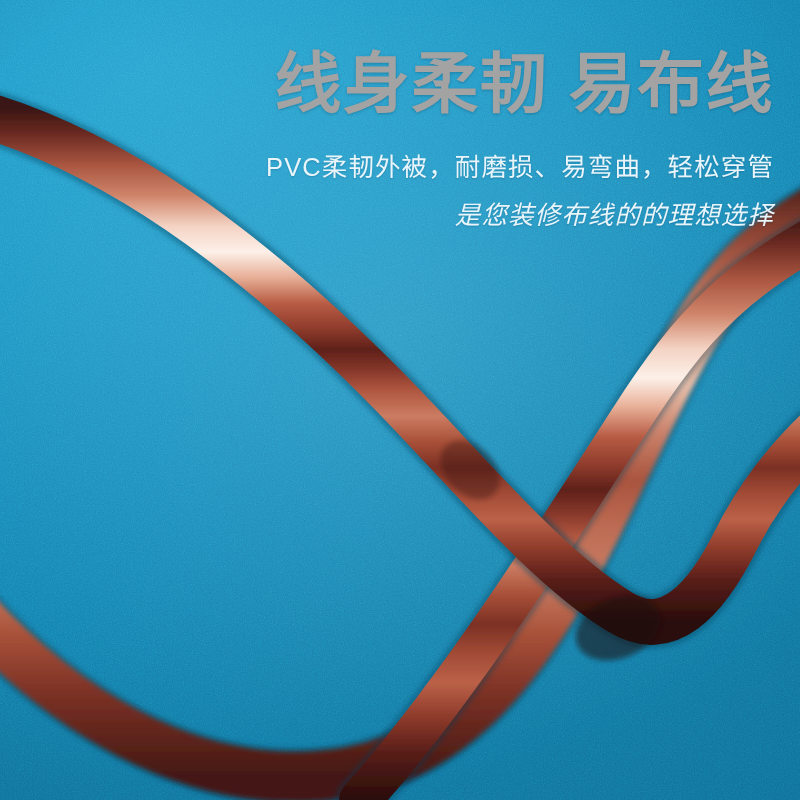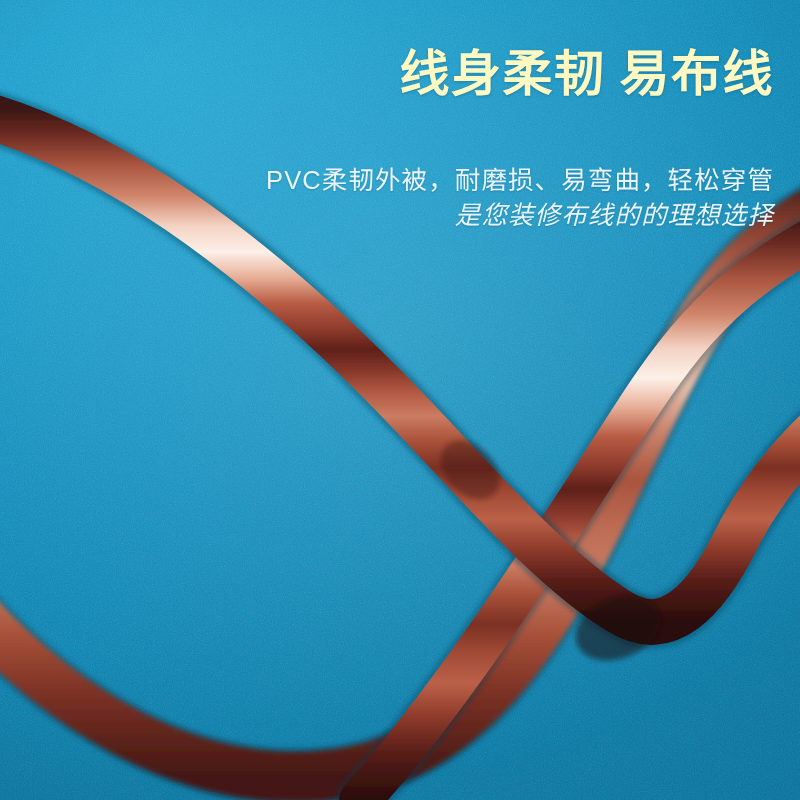--- a/index.html
+++ b/index.html
@@ -46,42 +46,41 @@
     width: 800px;
     height: 800px;
   }
 
   
   .headline {
     position: absolute;
     left: 0; right: 26px;
     top: 48px;
     text-align: right;
-    color: #fef9c3;
-    font-size: 50px;
+    color: #a3a3a3;
+    font-size: 67px;
     line-height: 1.06;
     font-weight: 700;
     letter-spacing: 1.5px;
     text-shadow: 0 1px 3px rgba(3,52,80,0.30);
     white-space: nowrap;
-    font-family: Liberation Serif, serif;
   }
   .subline {
     position: absolute;
     right: 26px;
     color: #e9f5fb;
     font-size: 25.5px;
     line-height: 1.0;
     font-weight: 400;
     letter-spacing: 1.1px;
     text-align: right;
     white-space: nowrap;
     text-shadow: 0 1px 2px rgba(3,52,80,0.22);
   }
-  .subline.l1 { top: 168px; }
+  .subline.l1 { top: 155px; }
   .subline.l2 { top: 203px; font-style: italic; }
 </style>
 </head>
 <body>
 
 <div id="stage">
 
   <div class="bg-base"></div>
 
   <svg class="bg-noise" xmlns="http://www.w3.org/2000/svg" width="840" height="840" aria-hidden="true">

